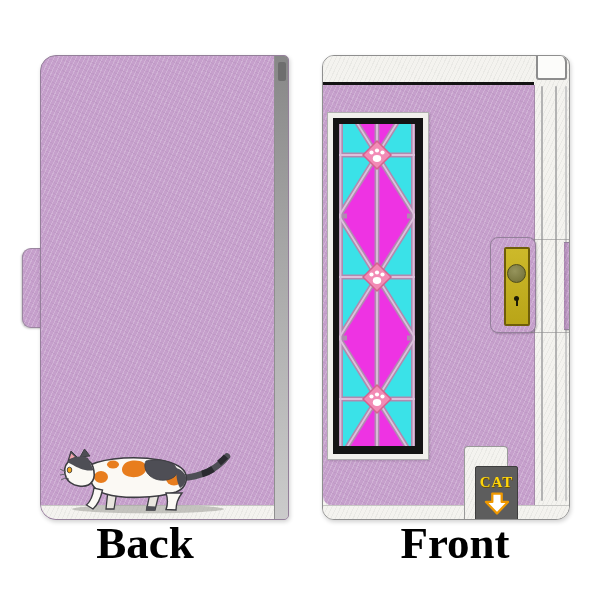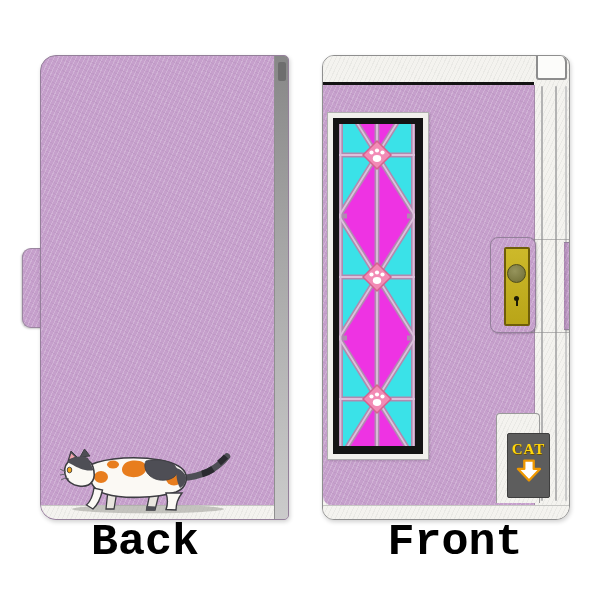--- a/index.html
+++ b/index.html
@@ -48,22 +48,22 @@
   .glass-frame{position:absolute;left:4px;top:56px;width:100px;height:346px;
     background:#f1f0ec;border:1px solid #b0b0b0;box-shadow:1px 1px 2px rgba(0,0,0,.15);}
   .glass-black{position:absolute;inset:5px;background:#141414;}
   .glass{position:absolute;left:11px;top:11px;width:76px;height:322px;display:block;}
 
   .spine-line{position:absolute;top:30px;bottom:18px;width:2px;background:#b3b3b3;border-radius:2px;}
   .sl1{left:218px;} .sl2{left:232px;} .sl3{left:242px;background:#c9c9c9;}
   .camera-square{position:absolute;left:213px;top:-3px;width:31px;height:27px;
     background:#fcfcfa;border:2px solid #8d8d8d;border-radius:3px 9px 3px 3px;box-sizing:border-box;}
 
-  .cat-door{position:absolute;left:141px;top:357px;width:44px;height:90px;
-    border:1.5px solid #9a9a9a;border-bottom:none;border-radius:4px 4px 0 0;box-sizing:border-box;margin-left:32px;}
+  .cat-door{position:absolute;left:141px;top:390px;width:44px;height:90px;
+    border:1.5px solid #9a9a9a;border-bottom:none;border-radius:4px 4px 0 0;box-sizing:border-box;}
   .cat-door-inner{position:absolute;left:10px;top:19px;width:41px;height:63px;
     background:#5d5d5d;border:1px solid #3e3e3e;border-radius:2px;text-align:center;}
   .cat-door-label{margin-top:7px;font-family:"Liberation Serif",serif;font-weight:bold;
     font-size:15px;letter-spacing:1px;color:#ffd60a;text-shadow:0.5px 0.5px 0 #6b4d00;}
   .door-arrow{width:26px;height:23px;margin-top:1px;}
 
   .clasp-bridge{position:absolute;left:170px;top:183px;width:102px;height:92px;
     border:1px solid rgba(140,140,140,.6);border-radius:10px;}
   .clasp-base{position:absolute;left:167px;top:181px;width:46px;height:96px;
     border:1.5px solid #93809a;border-radius:8px;box-sizing:border-box;
@@ -73,21 +73,21 @@
   .clasp-button{position:absolute;left:1px;top:15px;width:19px;height:19px;border-radius:50%;
     background:radial-gradient(circle at 40% 35%,#96945c,#6e6c33);border:1px solid #4f4d1e;box-sizing:border-box;}
   .keyhole{position:absolute;left:8px;top:47px;width:5px;height:5px;border-radius:50%;background:#1c1c07;}
   .keyhole i{position:absolute;left:1.5px;top:4px;width:2px;height:6px;background:#1c1c07;display:block;}
   .clasp-tab{position:absolute;left:241px;top:186px;width:30px;height:88px;
     border:1.5px solid #93809a;border-left:none;border-radius:0 12px 12px 0;box-sizing:border-box;
     box-shadow:inset 4px 0 5px -3px rgba(60,30,70,.35),1px 1px 2px rgba(0,0,0,.2);}
 
   
   .label{position:absolute;top:517px;width:210px;text-align:center;
-    font-family:Liberation Mono, monospace;font-weight:bold;font-size:45px;color:#000;}
+    font-family:Liberation Serif, serif;font-weight:bold;font-size:45px;color:#000;}
   .back-label{left:40px;}
   .front-label{left:350px;text-align:center;}
   .notes{position:absolute;left:33px;top:555px;width:560px;color:#000;
     font-size:18px;line-height:21px;letter-spacing:.2px;}
 </style>
 </head>
 <body>
 
 <div class="stage">
 

